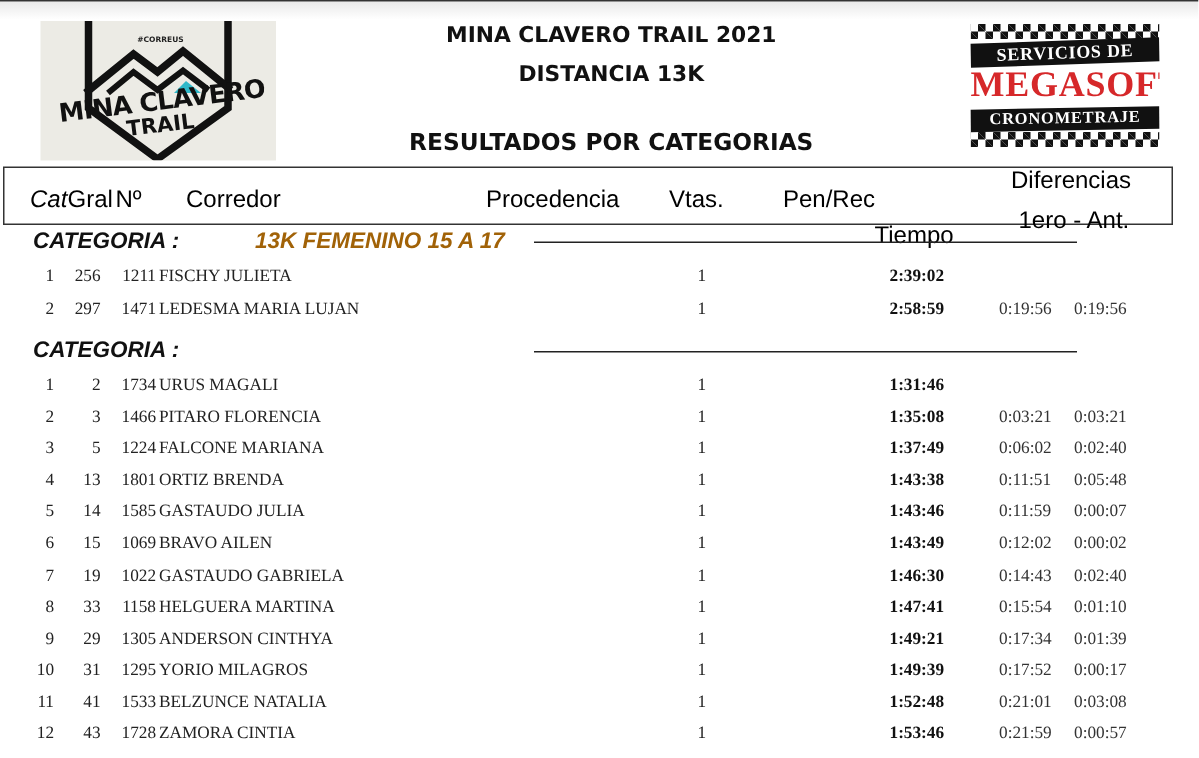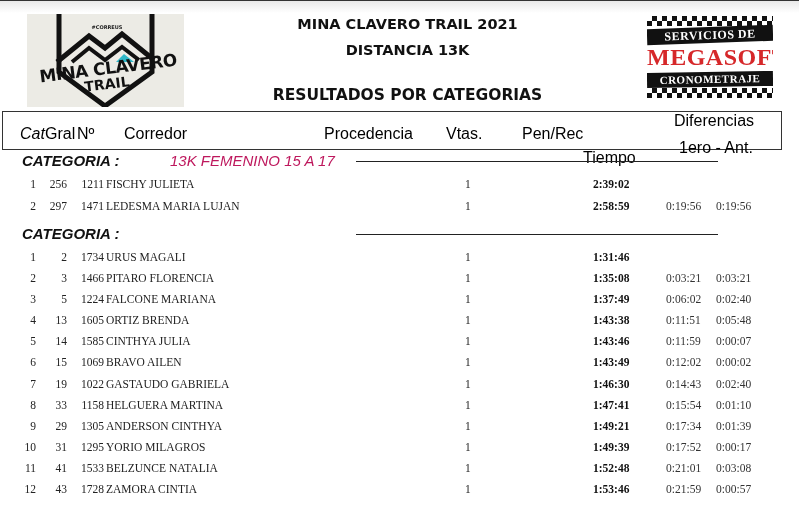--- a/index.html
+++ b/index.html
@@ -42,21 +42,21 @@
   
   .header-box { position: absolute; left: 2px; top: 111px; width: 780px; height: 39px;
     border: 1px solid #333; background: #fff; }
   .hcell { position: absolute; font-family: "Liberation Sans", sans-serif; font-size: 16px; color: #000000; white-space: nowrap; }
 
   
   .cat-heading { position: absolute; left: 22px; height: 20px; width: 720px; }
   .cat-label { position: absolute; left: 0; top: 0; font-family: "Liberation Sans", sans-serif; font-style: italic;
     font-weight: bold; font-size: 15px; color: #111; }
   .cat-name { position: absolute; left: 148px; top: 0; font-family: "Liberation Sans", sans-serif; font-style: italic;
-    font-weight: normal; font-size: 15px; color: #be185d; white-space: nowrap; text-align: right; }
+    font-weight: bold; font-size: 15px; color: #a16207; white-space: nowrap; text-align: right; }
   .cat-line { position: absolute; height: 1px; background: #222; top: 9px; }
 
   
   .row { position: absolute; left: 0; width: 799px; height: 21px;
     font-family: "Liberation Serif", serif; font-size: 11.5px; color: #222; }
   .row span { position: absolute; top: 3px; white-space: nowrap; }
   .c-cat { right: 763px; text-align: right; }
   .c-gral { right: 732px; text-align: right; }
   .c-num { right: 695px; text-align: right; }
   .c-name { left: 106px; }
@@ -166,32 +166,32 @@
   <span class="c-num">1224</span>
   <span class="c-name">FALCONE MARIANA</span>
   <span class="c-vtas">1</span>
   <span class="c-time">1:37:49</span>
   <span class="c-d1">0:06:02</span>
   <span class="c-d2">0:02:40</span>
 </div>
 <div class="row" style="top:311px;">
   <span class="c-cat">4</span>
   <span class="c-gral">13</span>
-  <span class="c-num">1605</span>
+  <span class="c-num">1801</span>
   <span class="c-name">ORTIZ BRENDA</span>
   <span class="c-vtas">1</span>
   <span class="c-time">1:43:38</span>
   <span class="c-d1">0:11:51</span>
   <span class="c-d2">0:05:48</span>
 </div>
 <div class="row" style="top:332px;">
   <span class="c-cat">5</span>
   <span class="c-gral">14</span>
   <span class="c-num">1585</span>
-  <span class="c-name">CINTHYA JULIA</span>
+  <span class="c-name">GASTAUDO JULIA</span>
   <span class="c-vtas">1</span>
   <span class="c-time">1:43:46</span>
   <span class="c-d1">0:11:59</span>
   <span class="c-d2">0:00:07</span>
 </div>
 <div class="row" style="top:353px;">
   <span class="c-cat">6</span>
   <span class="c-gral">15</span>
   <span class="c-num">1069</span>
   <span class="c-name">BRAVO AILEN</span>

